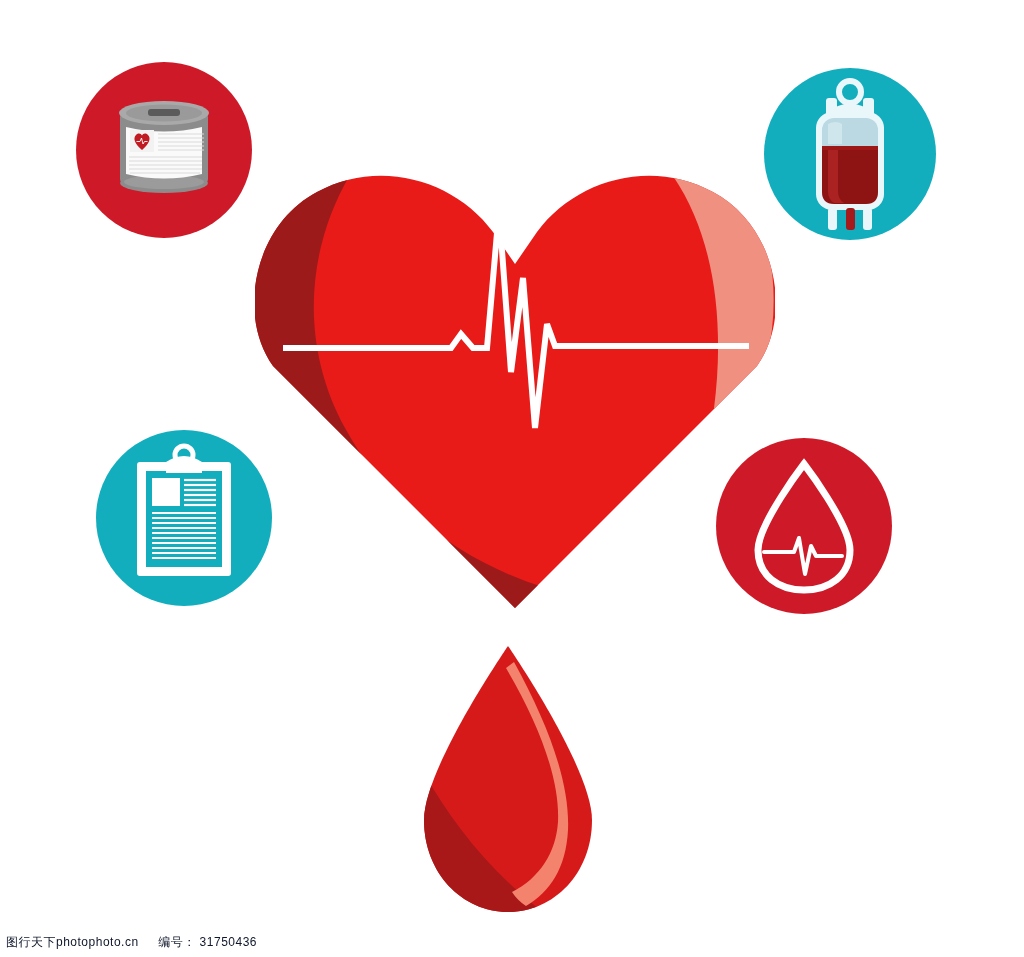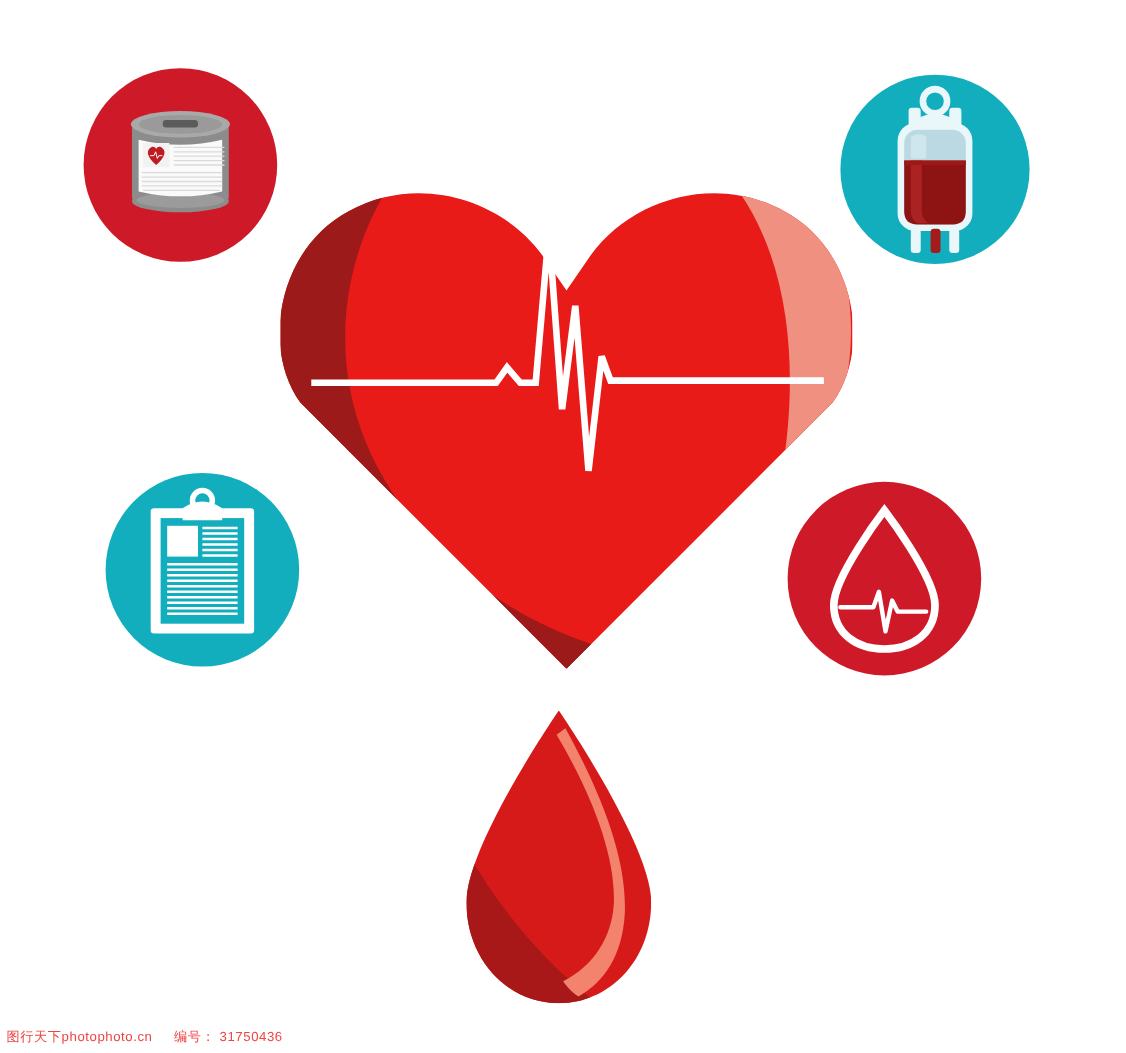--- a/index.html
+++ b/index.html
@@ -43,21 +43,21 @@
     height: 280px;
   }
 
   
   #watermark {
     position: absolute;
     left: 6px;
     bottom: 6px;
     font-size: 12px;
     letter-spacing: 0.5px;
-    color: #ef4444;
+    color: #0f172a;
     white-space: nowrap;
     user-select: none;
   }
   #watermark .wm-seg { display: inline-block; }
   #watermark .wm-gap { display: inline-block; width: 12px; }
 </style>
 </head>
 <body>
 
 <div id="stage">

